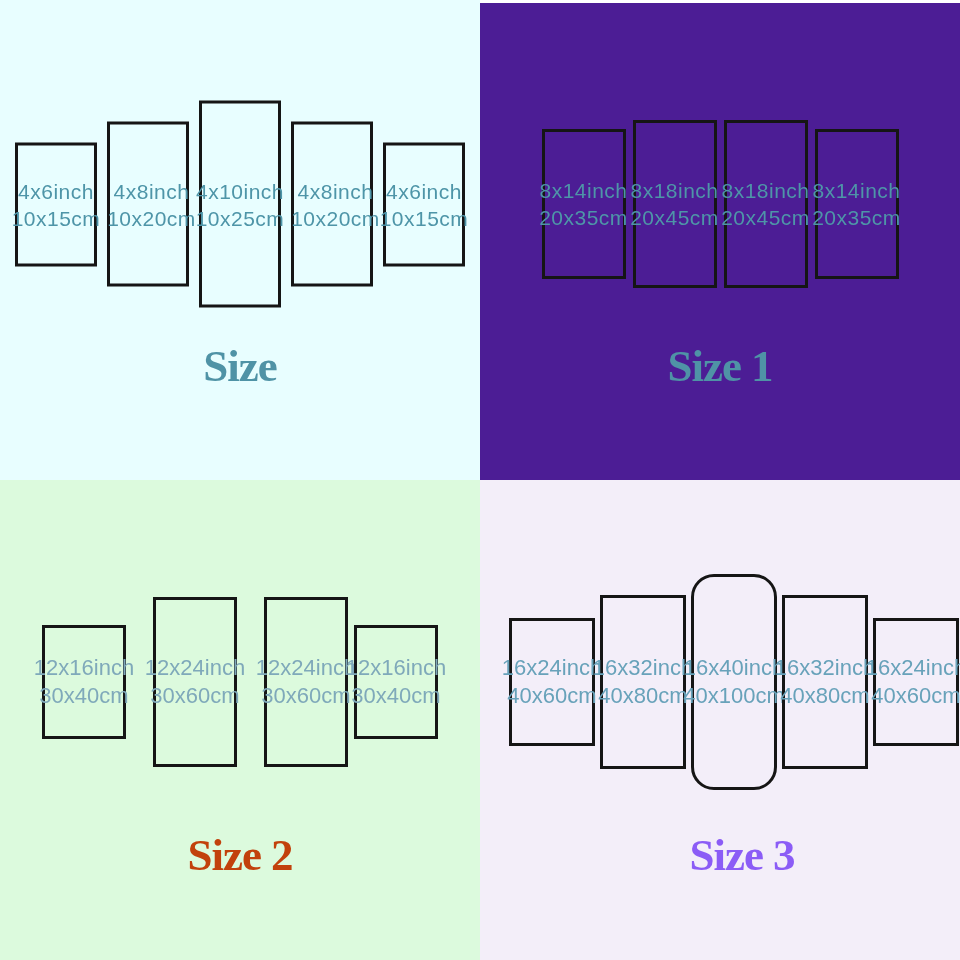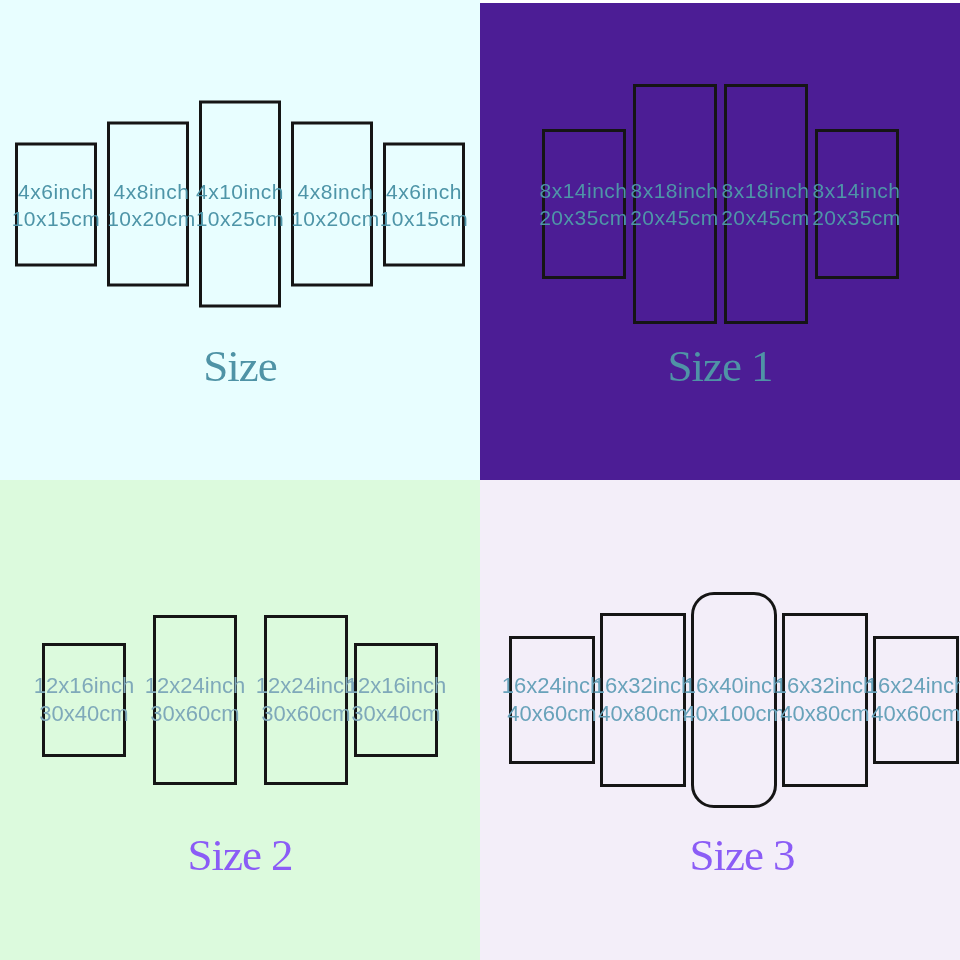--- a/index.html
+++ b/index.html
@@ -24,41 +24,41 @@
   .q1 { box-shadow: inset 0 3px 0 #ffffff; }
 
   .panels {
     position: absolute;
     left: 0; right: 0;
     display: flex;
     justify-content: center;
     align-items: center;
   }
   .q0 .panels, .q1 .panels { top: 204px; transform: translateY(-50%); }
-  .q2 .panels, .q3 .panels { top: 220px; transform: translateY(-50%); }
+  .q2 .panels, .q3 .panels { top: 202px; transform: translateY(-50%); }
   .q0 .panels { gap: 10px; justify-content: center; }
   .q1 .panels { gap: 7px; }
   .q2 .panels { gap: 6px; }
   .q3 .panels { gap: 5px; padding-left: 28px; }
 
   .panel {
     box-sizing: border-box;
     border: 3px solid #151515;
     display: flex;
     align-items: center;
     justify-content: center;
     flex: none;
   }
   .q0 .panel { width: 82px; }
   .q1 .panel { width: 84px; }
   .q2 .panel { width: 84px; }
   .q3 .panel { width: 86px; }
 
   .q0 .s { height: 124px; } .q0 .m { height: 165px; padding-left: 7px; } .q0 .l { height: 207px; }
-  .q1 .s { height: 150px; } .q1 .m { height: 240px; } .q1 .l { height: 237px; }
+  .q1 .s { height: 150px; } .q1 .m { height: 168px; } .q1 .l { height: 237px; }
   .q2 .s { height: 114px; } .q2 .m { height: 170px; margin-left: 21px; } .q2 .l { height: 225px; }
   .q3 .s { height: 128px; } .q3 .m { height: 174px; } .q3 .l { height: 216px; border-radius: 23px; }
 
   .panel-text {
     text-align: center;
     white-space: nowrap;
   }
   .panel-text span { display: block; }
   .q0 .panel-text, .q1 .panel-text {
     font-size: 21px;
@@ -70,21 +70,21 @@
     line-height: 28px;
     letter-spacing: 0px;
   }
 
   .title {
     position: absolute;
     left: 0; right: 0;
     margin: 0;
     text-align: center;
     font-family: "Liberation Serif", "DejaVu Serif", serif;
-    font-weight: 400;
+    font-weight: 700;
     font-size: 45px;
     line-height: 48px;
     letter-spacing: -1px;
   }
   .q0 .title, .q1 .title { top: 342px; }
   .q2 .title, .q3 .title { top: 351px; }
 </style>
 </head>
 <body>
 
@@ -176,21 +176,21 @@
           <span>30x60cm</span>
         </div>
       </div>
       <div class="panel s">
         <div class="panel-text">
           <span>12x16inch</span>
           <span>30x40cm</span>
         </div>
       </div>
     </div>
-    <h2 class="title" style="color: #8b5cf6;">Size 2</h2>
+    <h2 class="title" style="color: #c2410c;">Size 2</h2>
   </section>
 
   <section class="quadrant q3" style="background-color: rgb(243, 238, 249); color: rgb(104, 162, 186);">
     <div class="panels">
       <div class="panel s">
         <div class="panel-text">
           <span>16x24inch</span>
           <span>40x60cm</span>
         </div>
       </div>

